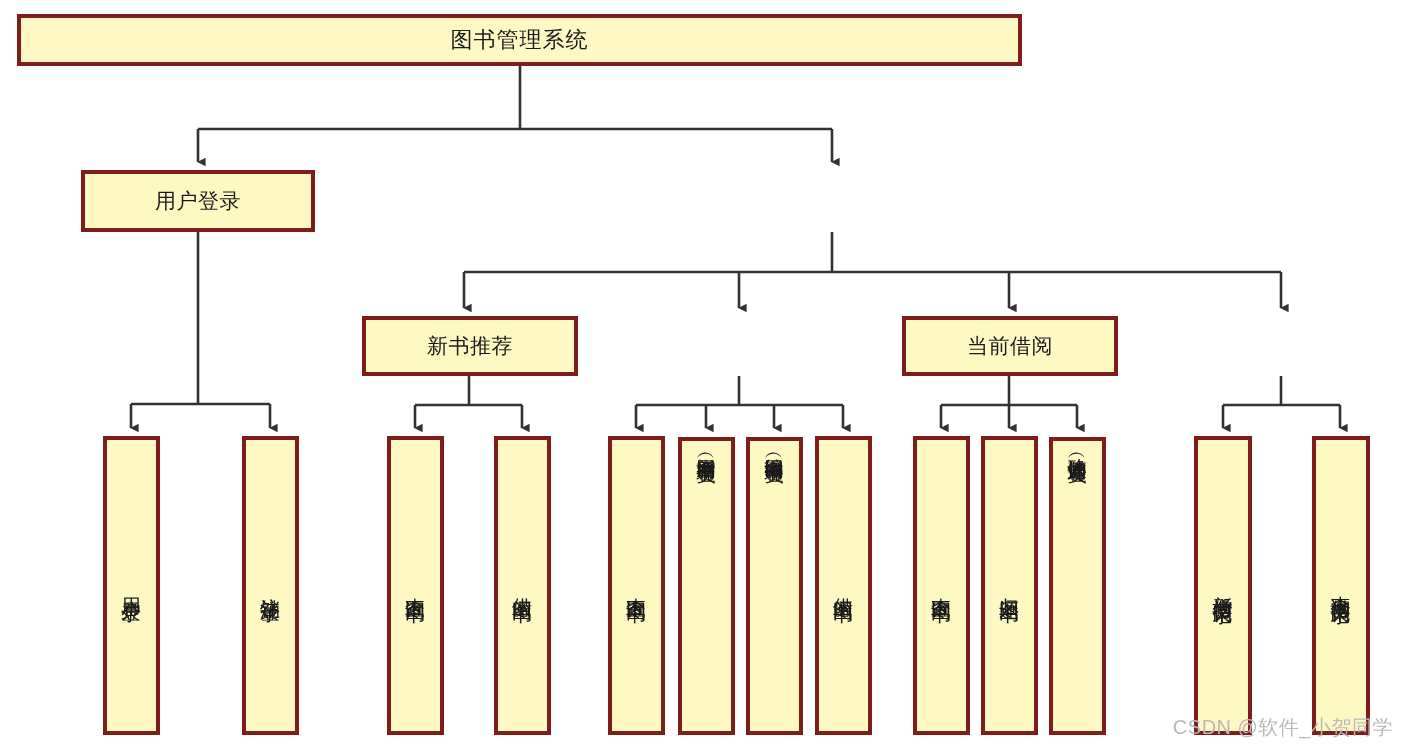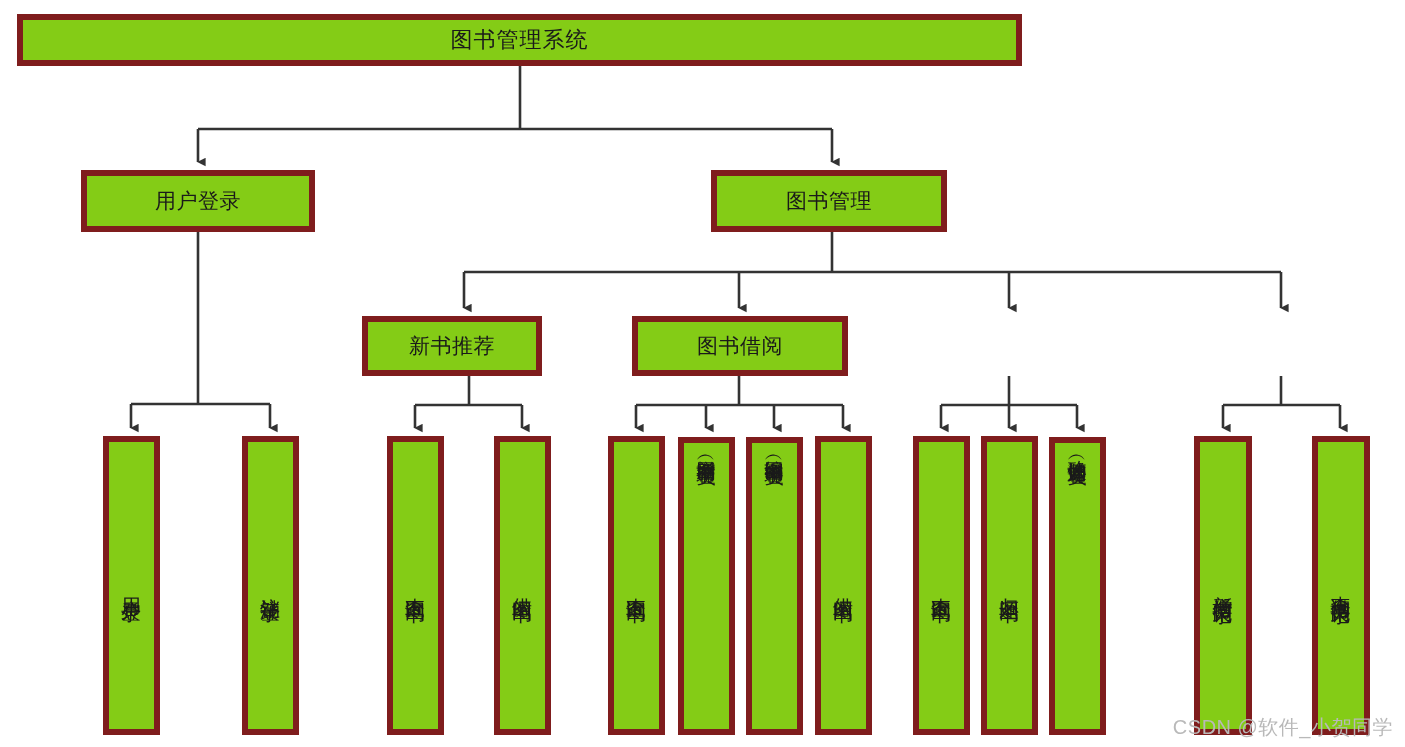--- a/index.html
+++ b/index.html
@@ -23,22 +23,22 @@
     position: absolute;
     left: 0;
     top: 0;
     width: 1405px;
     height: 747px;
     z-index: 1;
   }
   .node {
     position: absolute;
     box-sizing: border-box;
-    background: #84cc16;
-    border: 6px solid #7f1d1d;
+    background: #fef9c3;
+    border: 4px solid #7f1d1d;
     z-index: 2;
     display: flex;
     align-items: center;
     justify-content: center;
     color: #1a1a1a;
   }
   .node-label {
     display: block;
     text-align: center;
     line-height: 1.18;
@@ -146,32 +146,29 @@
   </svg>
 
   <div class="node root horiz" style="left:17px; top:14px; width:1005px; height:52px;">
     <span class="node-label">图书管理系统</span>
   </div>
 
   <div class="node horiz" style="left:81px; top:170px; width:234px; height:62px;">
     <span class="node-label">用户登录</span>
   </div>
 
-  <div class="node horiz" style="left:711px; top:170px; width:236px; height:62px;">
-    <span class="node-label">图书管理</span>
-  </div>
-
-  <div class="node horiz" style="left:362px; top:316px; width:180px; height:60px;">
+
+  <div class="node horiz" style="left:362px; top:316px; width:216px; height:60px;">
     <span class="node-label">新书推荐</span>
   </div>
 
-  <div class="node horiz" style="left:632px; top:316px; width:216px; height:60px;">
-    <span class="node-label">图书借阅</span>
-  </div>
-
+
+  <div class="node horiz" style="left:902px; top:316px; width:216px; height:60px;">
+    <span class="node-label">当前借阅</span>
+  </div>
 
 
   <div class="node leaf centered" style="left:103px; top:436px; width:57px; height:299px;">
     <span class="node-label">用户登录</span>
   </div>
 
   <div class="node leaf centered" style="left:242px; top:436px; width:57px; height:299px;">
     <span class="node-label">注销登录</span>
   </div>
 

